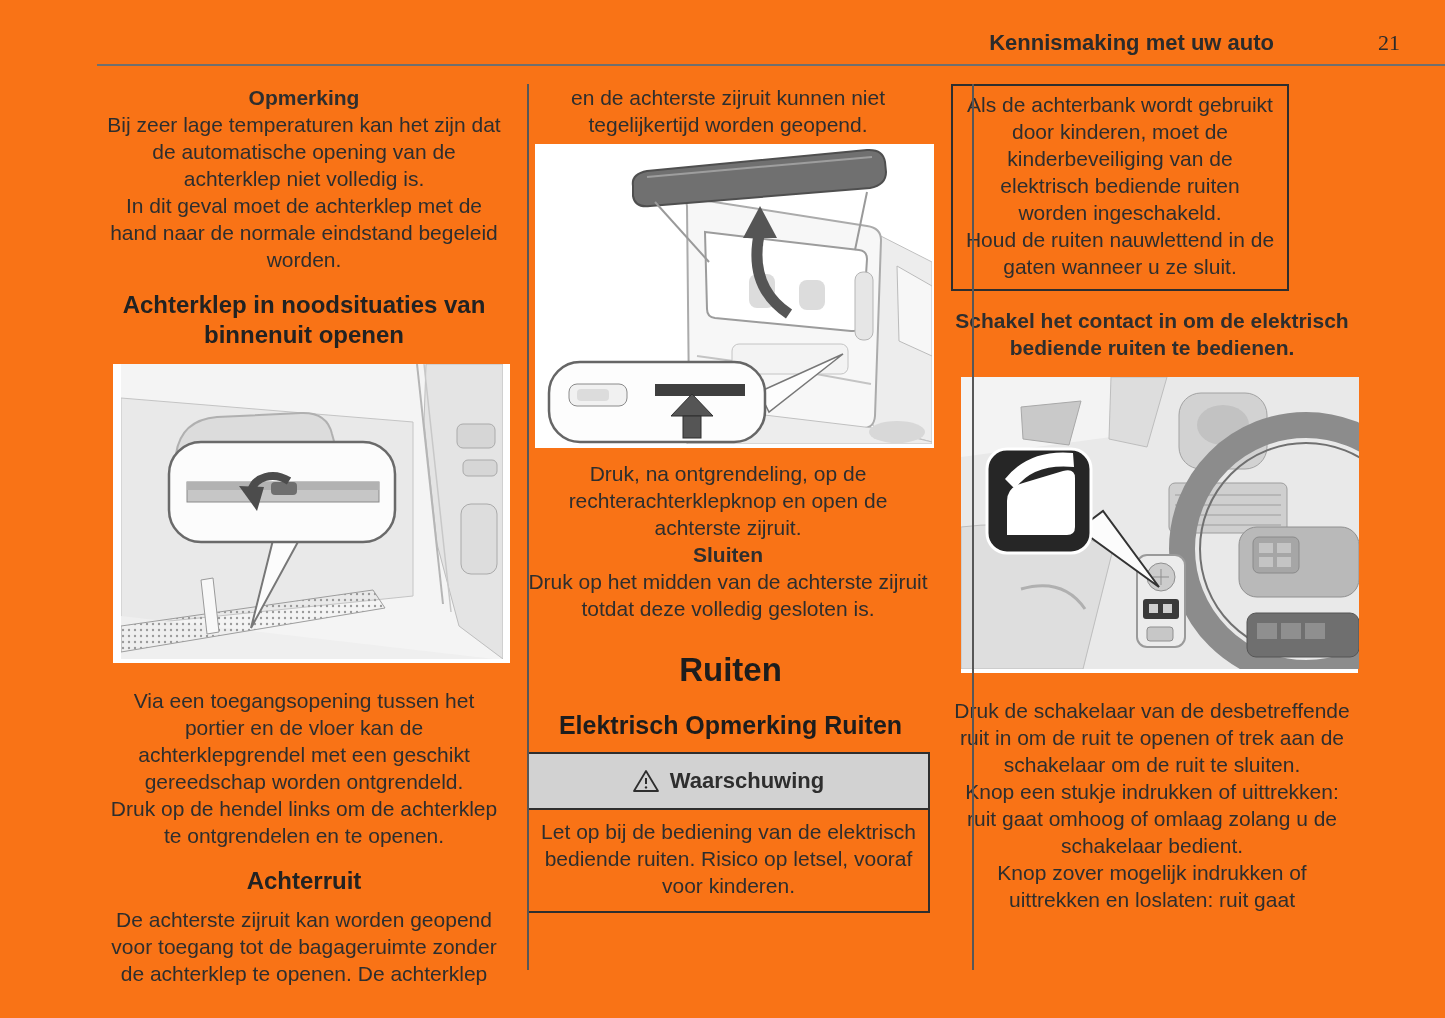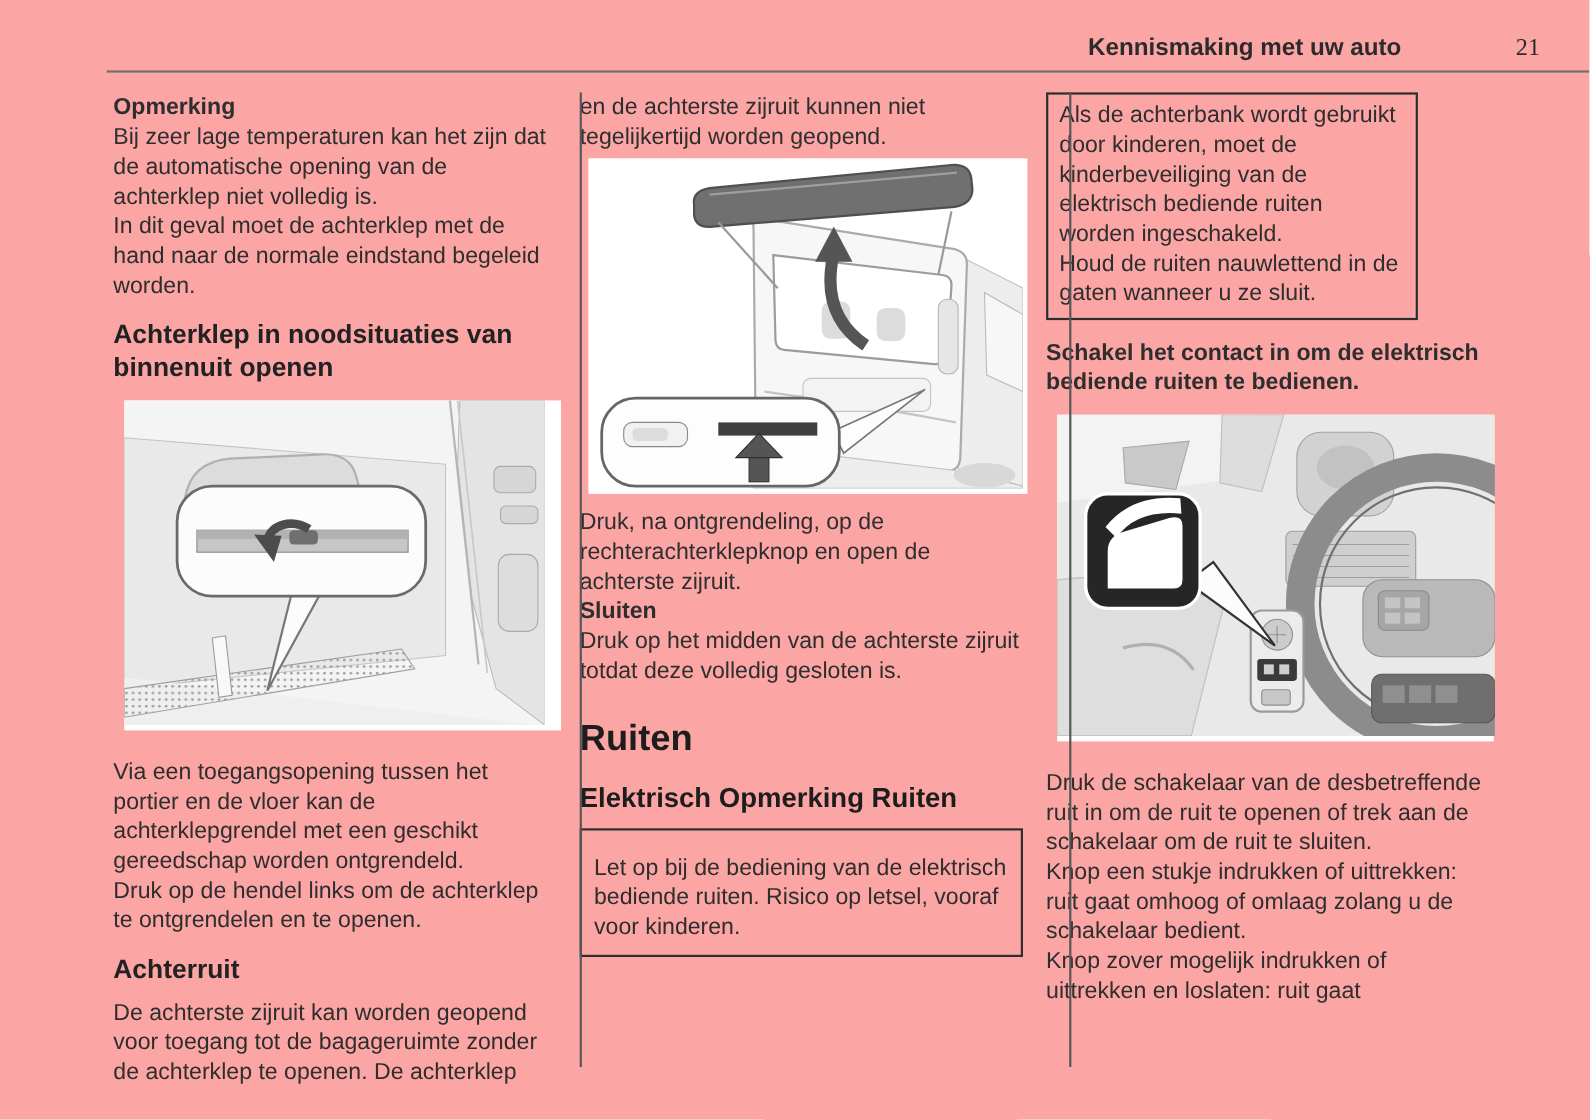--- a/index.html
+++ b/index.html
@@ -1,19 +1,19 @@
 <!DOCTYPE html>
 <html><head>
 <meta charset="utf-8">
 <style>
   html,body{margin:0;padding:0;background:#fff;}
   .page{
-    position:relative;width:1445px;height:1018px;background:#fca5a5;
+    position:relative;width:1445px;height:1018px;background:#f97316;
     font-family:"Liberation Sans","DejaVu Sans",sans-serif;
-    color:#2e2e2e;overflow:hidden;
+    color:#2e2e2e;overflow:hidden;text-align:center;
   }
   
   .header{display:flex;justify-content:flex-end;align-items:baseline;
     gap:104px;padding:30px 45px 8px 97px;}
   .header .title{font-size:22px;font-weight:bold;color:#2b2b2b;}
   .header .pagenum{font-size:22px;color:#2b2b2b;font-family:Liberation Serif, serif;}
   .header-rule{height:0;border-top:2px solid #6f6f6f;margin-left:97px;}
 
   
   .columns{position:relative;display:flex;gap:17px;padding-left:103px;margin-top:18px;height:892px;}
@@ -32,21 +32,21 @@
   .fig1{margin:14px 0 0 10px;}
   .fig2{margin:6px 0 0 8px;}
   .fig3{margin:16px 0 0 10px;}
 
   
   .warnbox{border:2px solid #2e2e2e;margin-top:8px;width:403px;box-sizing:border-box;}
   .warnhead{background:#d2d2d2;border-bottom:2px solid #2e2e2e;
     display:flex;align-items:center;justify-content:center;gap:11px;
     font-size:22px;font-weight:bold;padding:14px 0;}
   .warnbody{padding:8px 11px 12px;}
-  .warnbody p{max-width:380px;margin-top:12px;}
+  .warnbody p{max-width:380px;}
 
   
   .contbox{border:2px solid #2e2e2e;padding:5px 10px 9px;width:338px;box-sizing:border-box;}
   .contbox p{max-width:385px;}
   .p-bold-intro{font-weight:bold;margin-top:16px;}
   .p-block{margin-top:24px;}
 </style>
 </head>
 <body>
 
@@ -153,20 +153,28 @@
       </div>
 
       <p style="margin-top:12px">Druk, na ontgrendeling, op de rechterachterklepknop en open de achterste zijruit.</p>
       <p class="bold">Sluiten</p>
       <p>Druk op het midden van de achterste zijruit totdat deze volledig gesloten is.</p>
 
       <div class="h-main">Ruiten</div>
       <div class="h-sub">Elektrisch Opmerking Ruiten</div>
 
       <div class="warnbox">
+        <div class="warnhead">
+          <svg width="26" height="24" viewBox="0 0 26 24">
+            <polygon points="13,2 25,22 1,22" fill="none" stroke="#2e2e2e" stroke-width="1.8" stroke-linejoin="round"></polygon>
+            <line x1="13" y1="9" x2="13" y2="15" stroke="#2e2e2e" stroke-width="2"></line>
+            <circle cx="13" cy="18.4" r="1.2" fill="#2e2e2e"></circle>
+          </svg>
+          <span>Waarschuwing</span>
+        </div>
         <div class="warnbody">
           <p>Let op bij de bediening van de elektrisch bediende ruiten. Risico op letsel, vooraf voor kinderen.</p>
         </div>
       </div>
     </div>
 
     <div class="col">
       <div class="contbox">
         <p>Als de achterbank wordt gebruikt door kinderen, moet de kinderbeveiliging van de elektrisch bediende ruiten worden ingeschakeld.</p>
         <p>Houd de ruiten nauwlettend in de gaten wanneer u ze sluit.</p>

